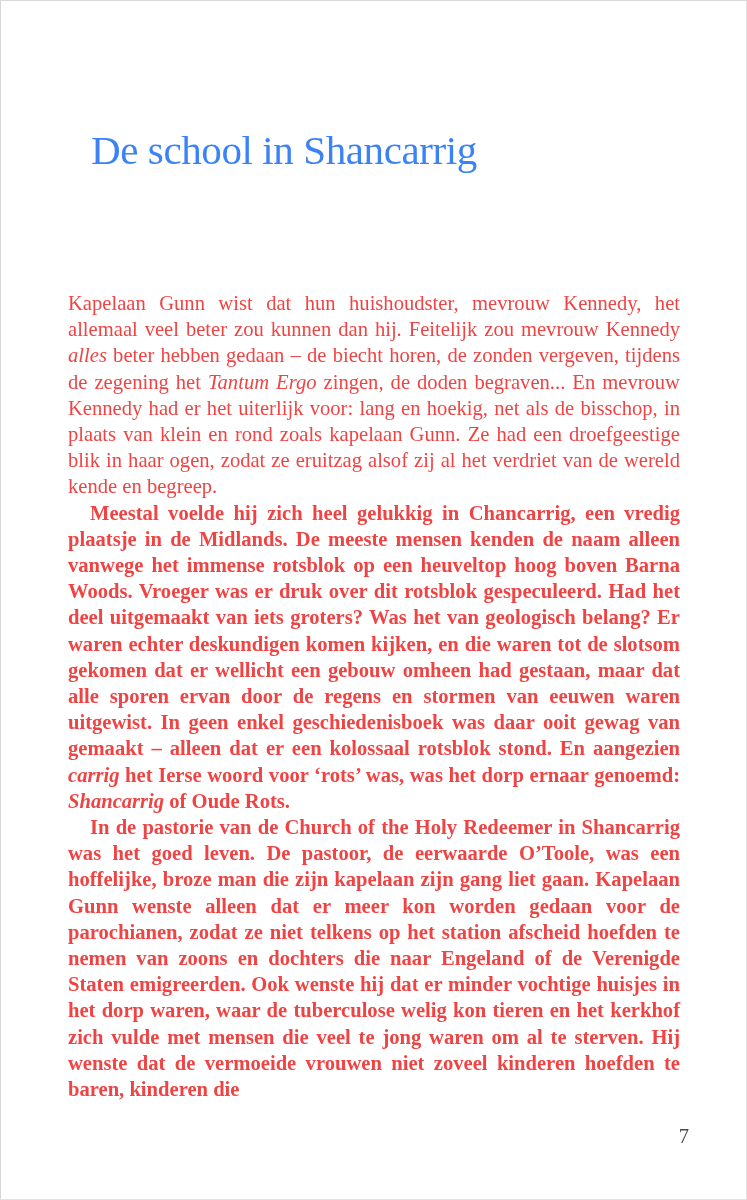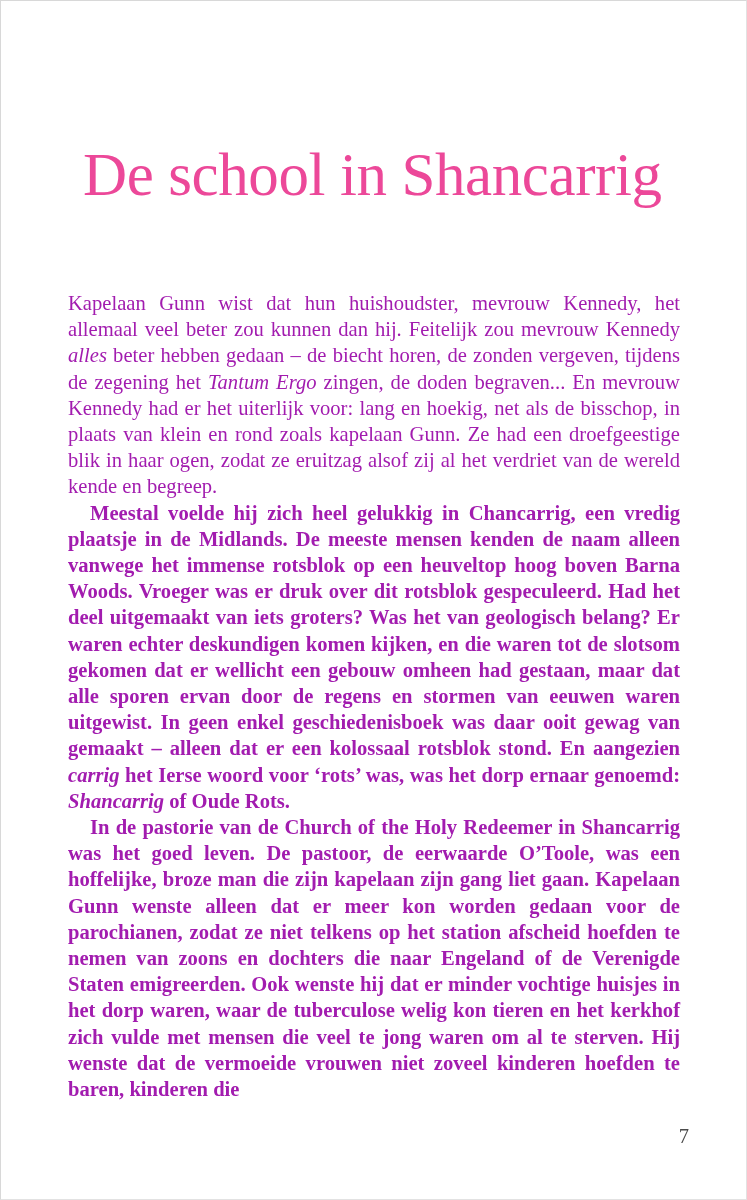--- a/index.html
+++ b/index.html
@@ -16,40 +16,40 @@
     border-top: 1px solid #d8d8d8;
     border-left: 1px solid #d8d8d8;
     border-right: 1px solid #e2e2e2;
     border-bottom: 1px solid #e2e2e2;
     overflow: hidden;
     font-family: "Liberation Serif", "DejaVu Serif", serif;
   }
 
   .chapter-title {
     position: absolute;
-    left: 82px;
+    left: 90px;
     top: 101px;
     width: 610px;
     font-family: "Liberation Serif", "DejaVu Serif", serif;
-    font-size: 61px;
+    font-size: 41px;
     font-weight: 400;
     line-height: 1.05;
     letter-spacing: -0.4px;
-    color: #ec4899;
+    color: #3b82f6;
     white-space: nowrap;
   }
 
   .body-text {
     position: absolute;
     left: 67px;
     top: 289px;
     width: 612px;
     font-size: 20.6px;
     line-height: 26.2px;
-    color: #a21caf;
+    color: #ef4444;
     text-align: justify;
     text-justify: inter-word;
     -webkit-hyphens: manual;
     hyphens: manual;
   }
 
   .body-text p {
     margin: 0;
     text-indent: 0;
   }

